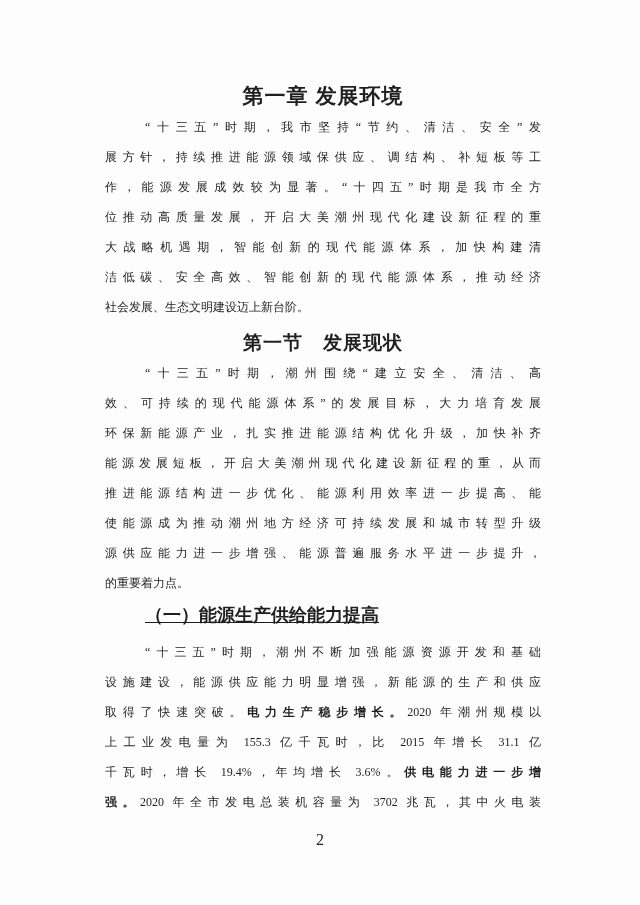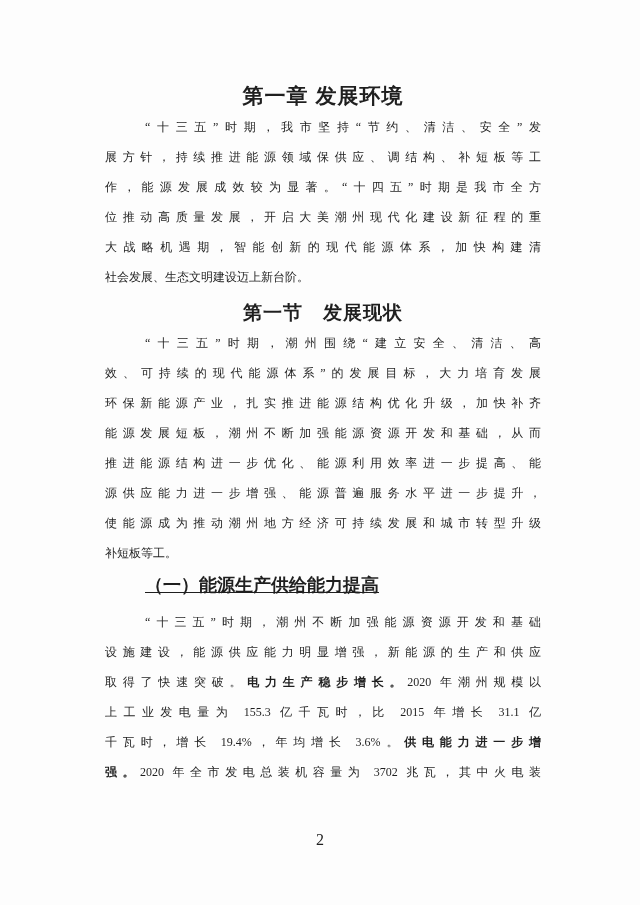--- a/index.html
+++ b/index.html
@@ -89,34 +89,35 @@
   <div class="content">
 
     <div class="chapter-title">第一章 发展环境</div>
 
     <div class="para para-1">
         <div class="line full first"><span>“十三五”时期，我市坚持“节约、清洁、安全”发</span></div>
         <div class="line full"><span>展方针，持续推进能源领域保供应、调结构、补短板等工</span></div>
         <div class="line full"><span>作，能源发展成效较为显著。“十四五”时期是我市全方</span></div>
         <div class="line full"><span>位推动高质量发展，开启大美潮州现代化建设新征程的重</span></div>
         <div class="line full"><span>大战略机遇期，智能创新的现代能源体系，加快构建清</span></div>
+        <div class="line full"><span>洁低碳、安全高效、智能创新的现代能源体系，推动经济</span></div>
         <div class="line"><span>社会发展、生态文明建设迈上新台阶。</span></div>
       </div>
 
     <div class="section-title">第一节　发展现状</div>
 
     <div class="para para-2">
         <div class="line full first"><span>“十三五”时期，潮州围绕“建立安全、清洁、高</span></div>
         <div class="line full"><span>效、可持续的现代能源体系”的发展目标，大力培育发展</span></div>
         <div class="line full"><span>环保新能源产业，扎实推进能源结构优化升级，加快补齐</span></div>
-        <div class="line full"><span>能源发展短板，潮州不断加强能源资源开发和基础，从而</span></div>
+        <div class="line full"><span>能源发展短板，开启大美潮州现代化建设新征程的重，从而</span></div>
         <div class="line full"><span>推进能源结构进一步优化、能源利用效率进一步提高、能</span></div>
+        <div class="line full"><span>使能源成为推动潮州地方经济可持续发展和城市转型升级</span></div>
         <div class="line full"><span>源供应能力进一步增强、能源普遍服务水平进一步提升，</span></div>
-        <div class="line full"><span>使能源成为推动潮州地方经济可持续发展和城市转型升级</span></div>
-        <div class="line"><span>补短板等工。</span></div>
+        <div class="line"><span>的重要着力点。</span></div>
       </div>
 
     <div class="subheading">（一）能源生产供给能力提高</div>
 
     <div class="para para-3">
         <div class="line full first"><span>“十三五”时期，潮州不断加强能源资源开发和基础</span></div>
         <div class="line full"><span>设施建设，能源供应能力明显增强，新能源的生产和供应</span></div>
         <div class="line full"><span>取得了快速突破。</span><span class="b">电力生产稳步增长。</span><span>2020 年潮州规模以</span></div>
         <div class="line full"><span>上工业发电量为 155.3 亿千瓦时，比 2015 年增长 31.1 亿</span></div>
         <div class="line full"><span>千瓦时，增长 19.4%，年均增长 3.6%。</span><span class="b">供电能力进一步增</span></div>

